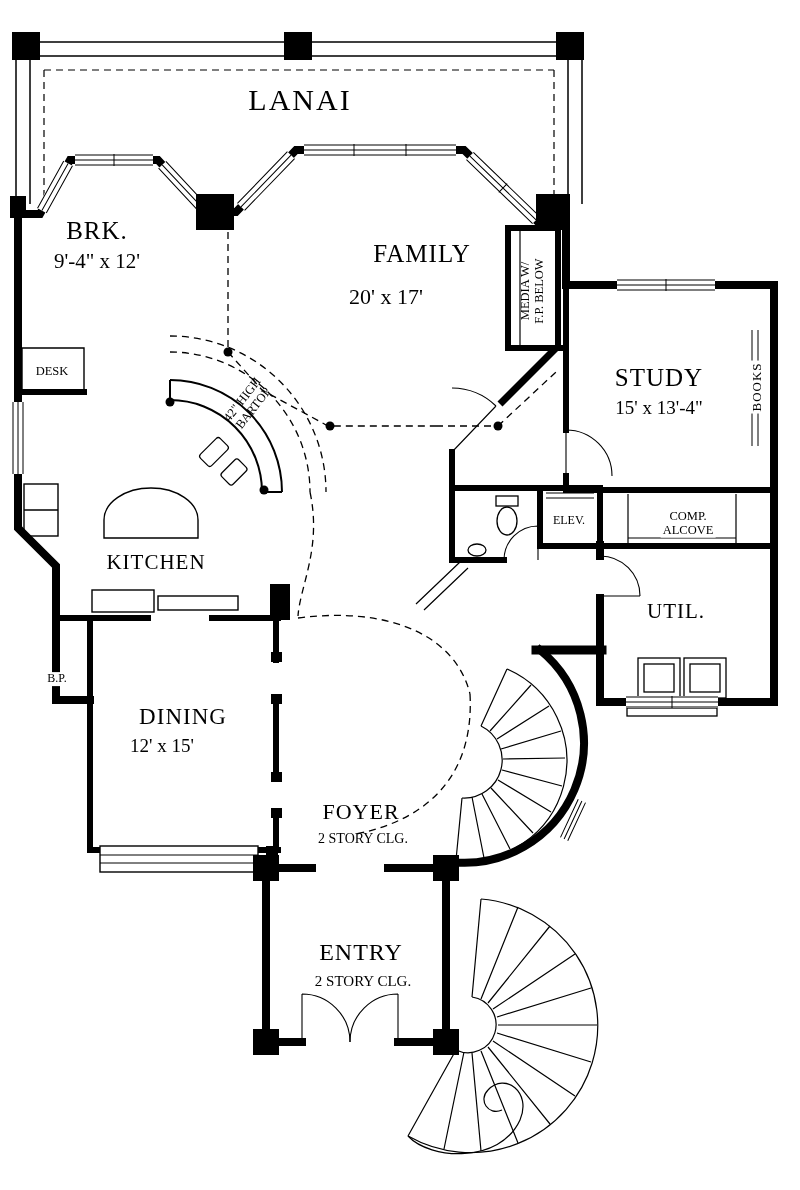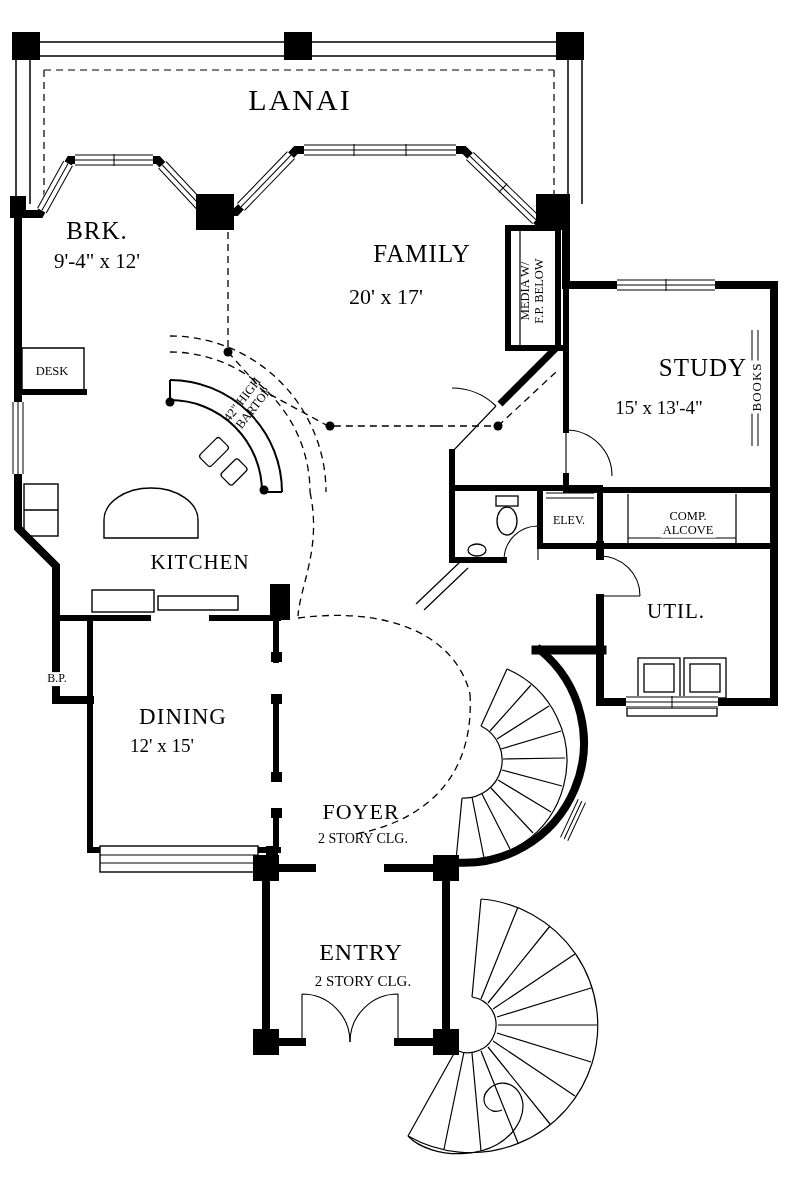--- a/index.html
+++ b/index.html
@@ -218,33 +218,33 @@
   <div class="lbl" style="left:97px;top:261px;font-size:21px;">9'-4" x 12'</div>
 
   <div class="lbl name" style="left:386px;top:254px;font-size:25px;margin-left:36px;">FAMILY</div>
   <div class="lbl" style="left:386px;top:297px;font-size:22px;">20' x  17'</div>
 
   <div class="lbl rot90" style="left:532px;top:291px;font-size:12.5px;">
     <span style="display:block;">MEDIA W/</span>
     <span style="display:block;">F.P. BELOW</span>
   </div>
 
-  <div class="lbl name" style="left:659px;top:368px;font-size:25px;margin-left:44px;">STUDY</div>
+  <div class="lbl name" style="left:659px;top:378px;font-size:25px;">STUDY</div>
   <div class="lbl" style="left:659px;top:408px;font-size:19px;">15' x 13'-4"</div>
 
   <div class="lbl rot90 wbg" style="left:757px;top:387px;font-size:13px;letter-spacing:1px;">BOOKS</div>
 
   <div class="lbl wbg" style="left:52px;top:340px;font-size:12.5px;margin-top:31px;">DESK</div>
 
   <div class="lbl rotbar" style="left:248px;top:404px;font-size:12.5px;">
     <span style="display:block;">42" HIGH</span>
     <span style="display:block;">BARTOP</span>
   </div>
 
-  <div class="lbl name" style="left:156px;top:562px;font-size:21px;margin-left:44px;">KITCHEN</div>
+  <div class="lbl name" style="left:156px;top:562px;font-size:21px;">KITCHEN</div>
 
   <div class="lbl wbg" style="left:569px;top:521px;font-size:12px;">ELEV.</div>
 
   <div class="lbl wbg" style="left:688px;top:523px;font-size:12.5px;">
     <span style="display:block;">COMP.</span>
     <span style="display:block;text-align:right;">ALCOVE</span>
   </div>
 
   <div class="lbl name" style="left:676px;top:611px;font-size:21px;">UTIL.</div>
 

